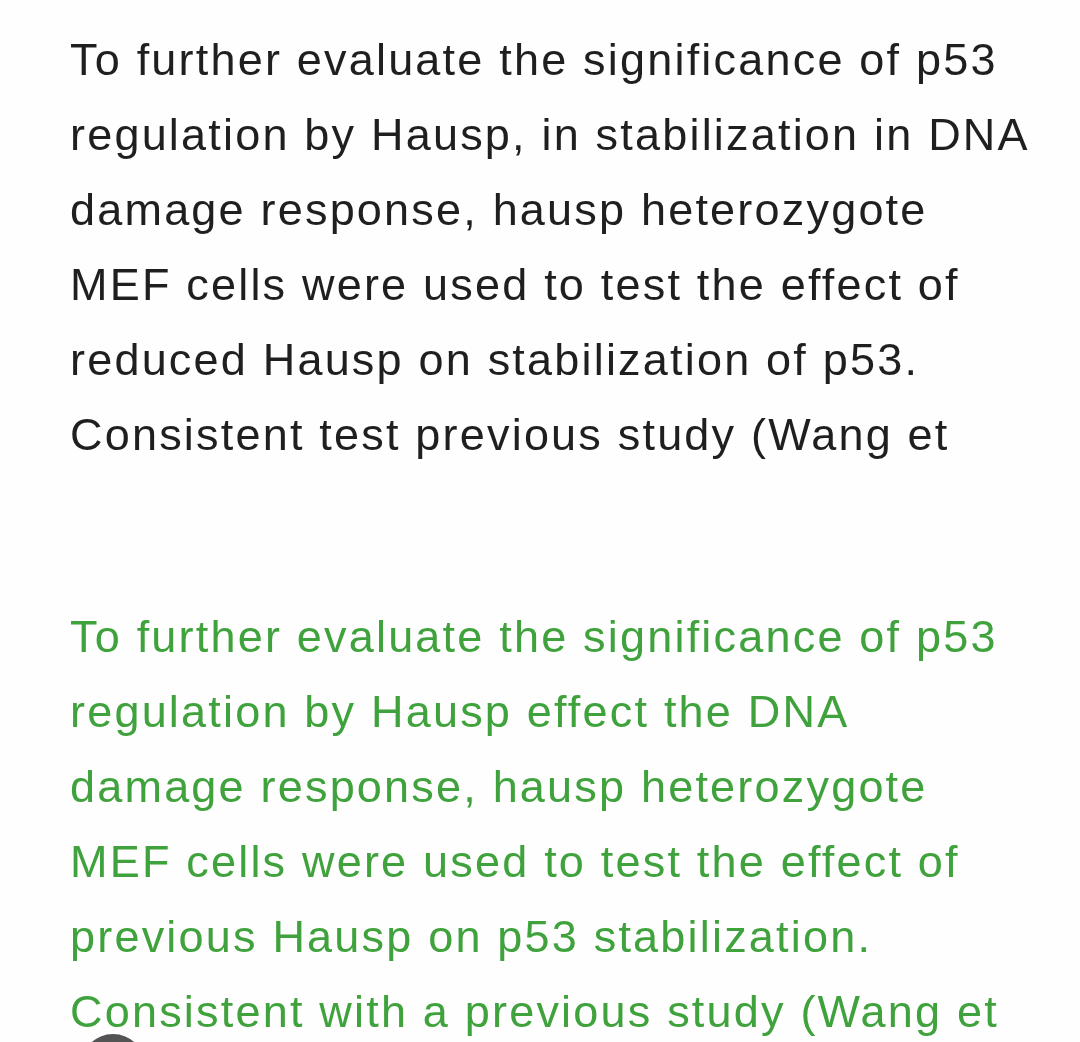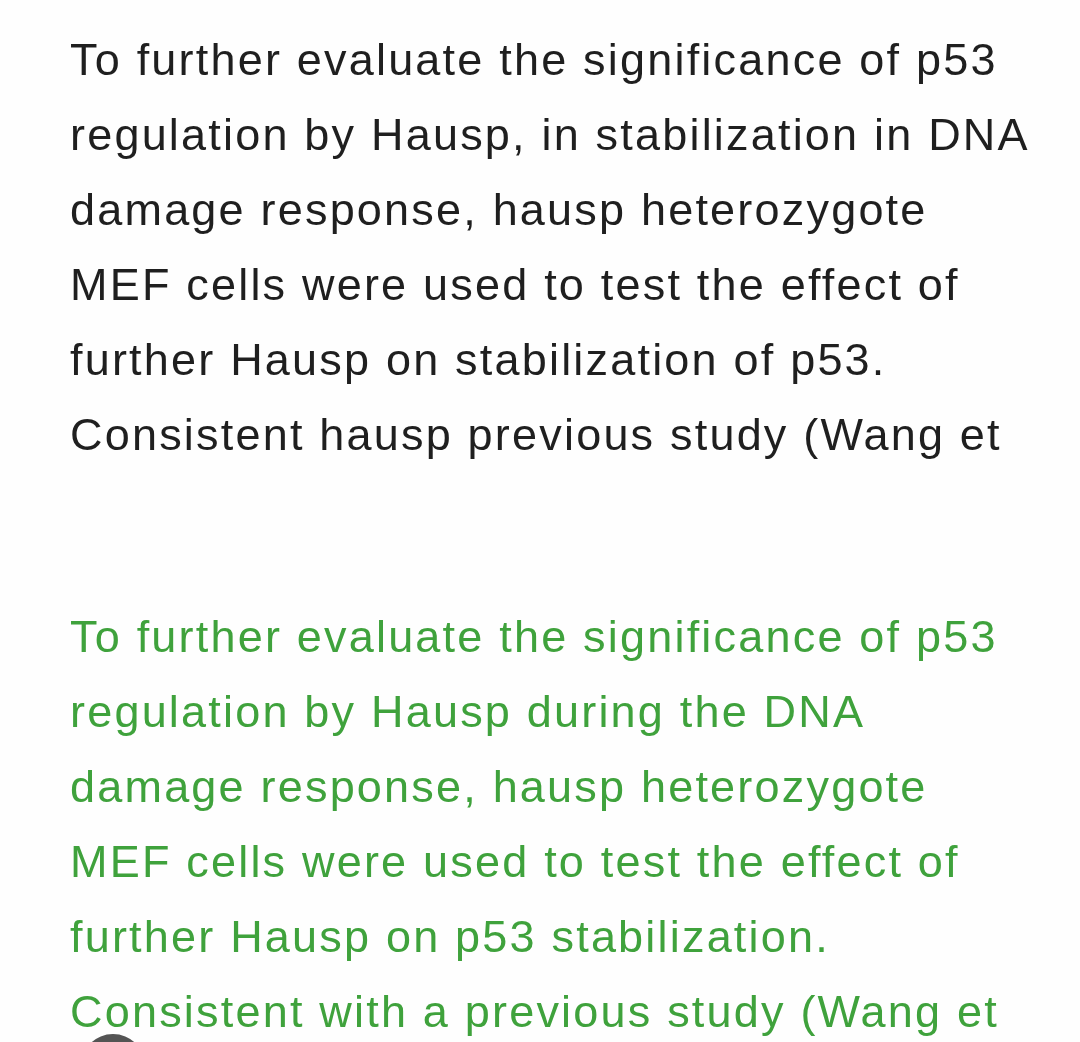--- a/index.html
+++ b/index.html
@@ -50,28 +50,28 @@
 </head>
 <body>
 
 <div class="page">
 
   <div class="para para-original" style="color: rgb(31, 31, 31);">
       <div class="text-line">To further evaluate the significance of p53</div>
       <div class="text-line">regulation by Hausp, in stabilization in DNA</div>
       <div class="text-line">damage response, hausp heterozygote</div>
       <div class="text-line">MEF cells were used to test the effect of</div>
-      <div class="text-line">further Hausp on stabilization of p53.</div>
-      <div class="text-line">Consistent hausp previous study (Wang et</div>
+      <div class="text-line">reduced Hausp on stabilization of p53.</div>
+      <div class="text-line">Consistent test previous study (Wang et</div>
     </div>
 
   <div class="para para-revised" style="color: rgb(63, 162, 60);">
       <div class="text-line">To further evaluate the significance of p53</div>
-      <div class="text-line">regulation by Hausp during the DNA</div>
+      <div class="text-line">regulation by Hausp effect the DNA</div>
       <div class="text-line">damage response, hausp heterozygote</div>
       <div class="text-line">MEF cells were used to test the effect of</div>
-      <div class="text-line">further Hausp on p53 stabilization.</div>
+      <div class="text-line">previous Hausp on p53 stabilization.</div>
       <div class="text-line">Consistent with a previous study (Wang et</div>
     </div>
 
   <div class="partial-circle" style="background: rgb(84, 84, 84);"></div>
 
 </div>
 
 </body></html>

